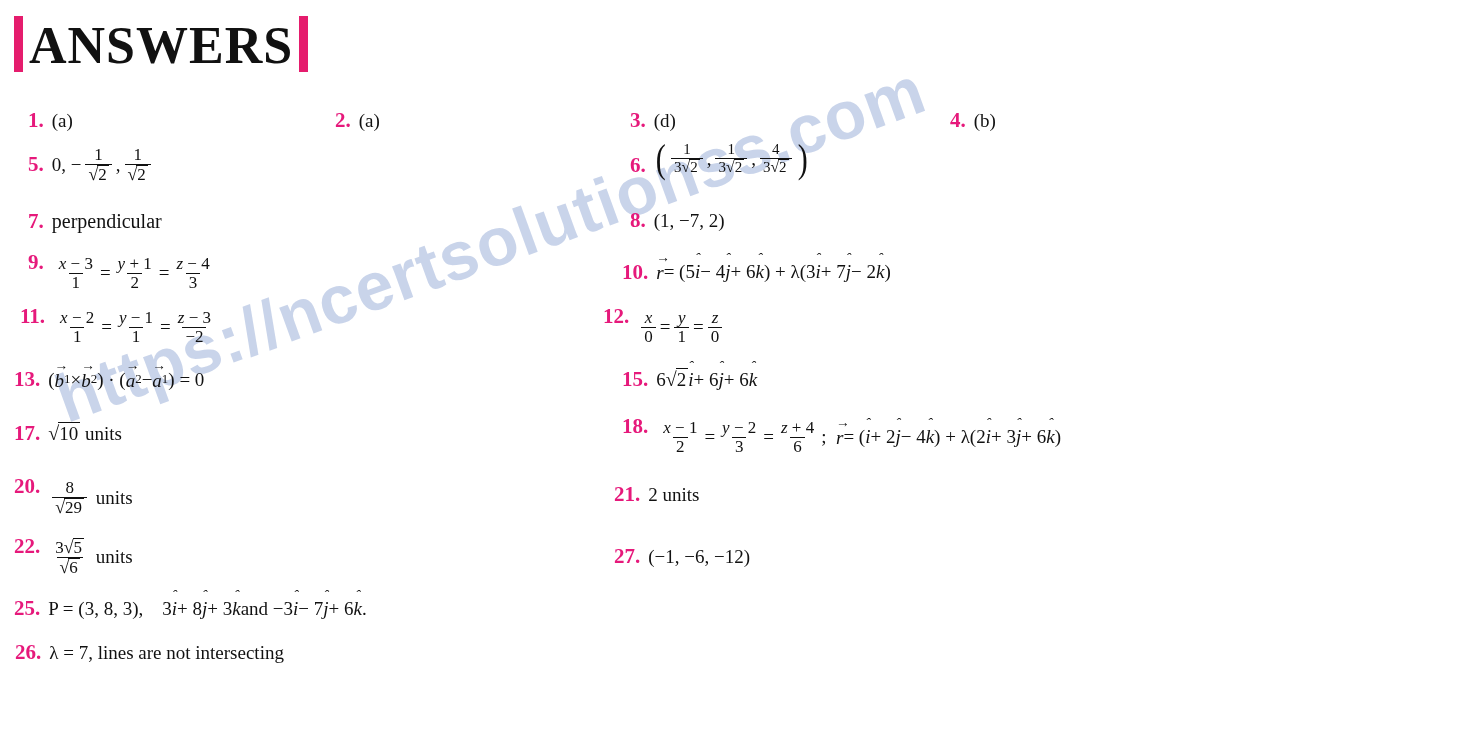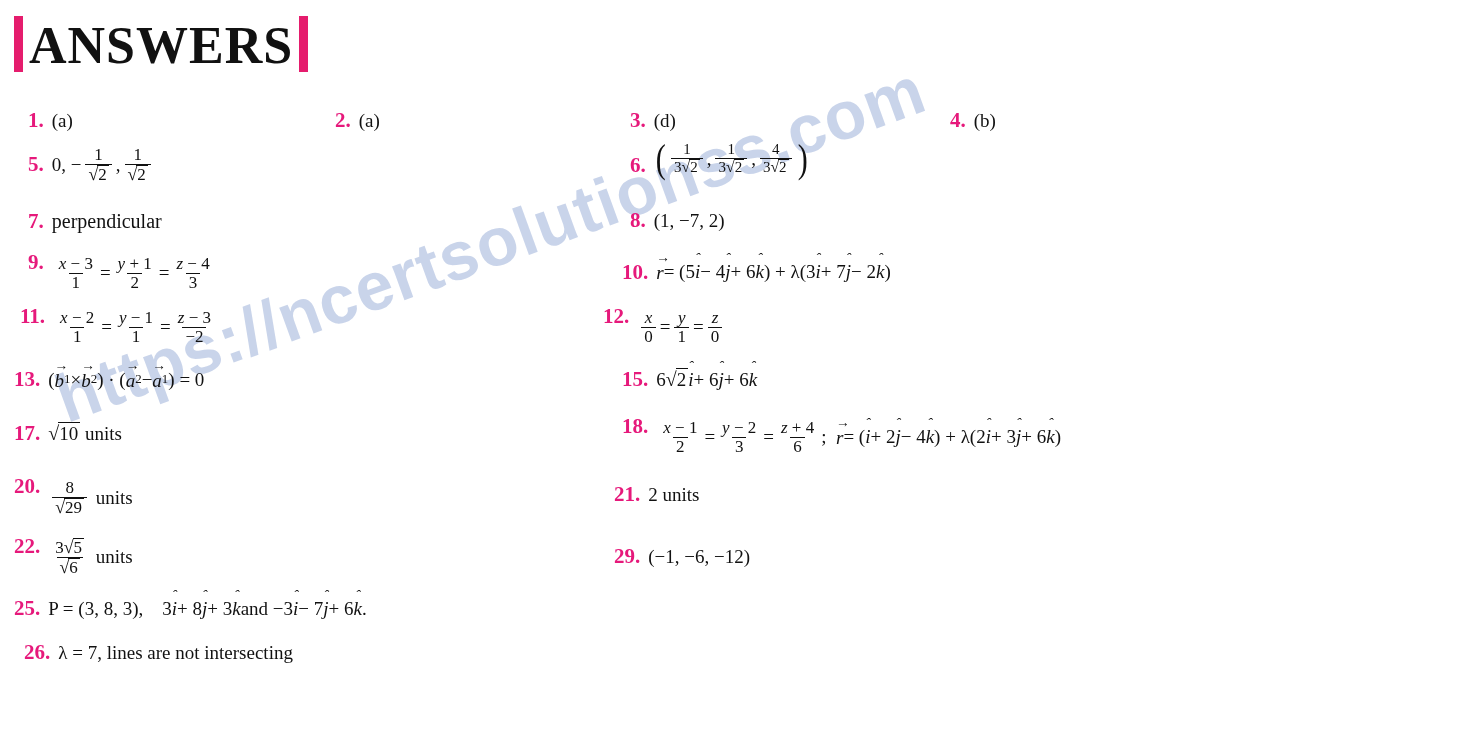--- a/index.html
+++ b/index.html
@@ -374,36 +374,36 @@
       <span class="num">22.</span>
       <span class="val inline-m">
         <span class="frac">
             <span class="top">3<span class="sqrt"></span><span class="rad">5</span></span>
             <span class="bot"><span class="sqrt"></span><span class="rad">6</span></span>
           </span>
         &nbsp;<span>units</span>
       </span>
     </div>
     <div class="ans" style="left:614px; top:18px;">
-      <span class="num">29.</span>
+      <span class="num">27.</span>
       <span class="val">(−1, −6, −12)</span>
     </div>
   </div>
 
   <div class="row" style="height:44px;">
     <div class="ans" style="left:14px; top:8px;">
       <span class="num">25.</span>
       <span class="val inline-m">
         <span>P = (3, 8, 3),</span>&nbsp;
         &nbsp;
         3<span class="hat it">i</span> + 8<span class="hat it">j</span> + 3<span class="hat it">k</span> and −3<span class="hat it">i</span> − 7<span class="hat it">j</span> + 6<span class="hat it">k</span>.
       </span>
     </div>
   </div>
 
   <div class="row" style="height:44px;">
-    <div class="ans" style="left:24px; top:8px;">
+    <div class="ans" style="left:15px; top:8px;">
       <span class="num">26.</span>
       <span class="val">λ = 7, lines are not intersecting</span>
     </div>
   </div>
 
 </div>
 
 </body></html>

